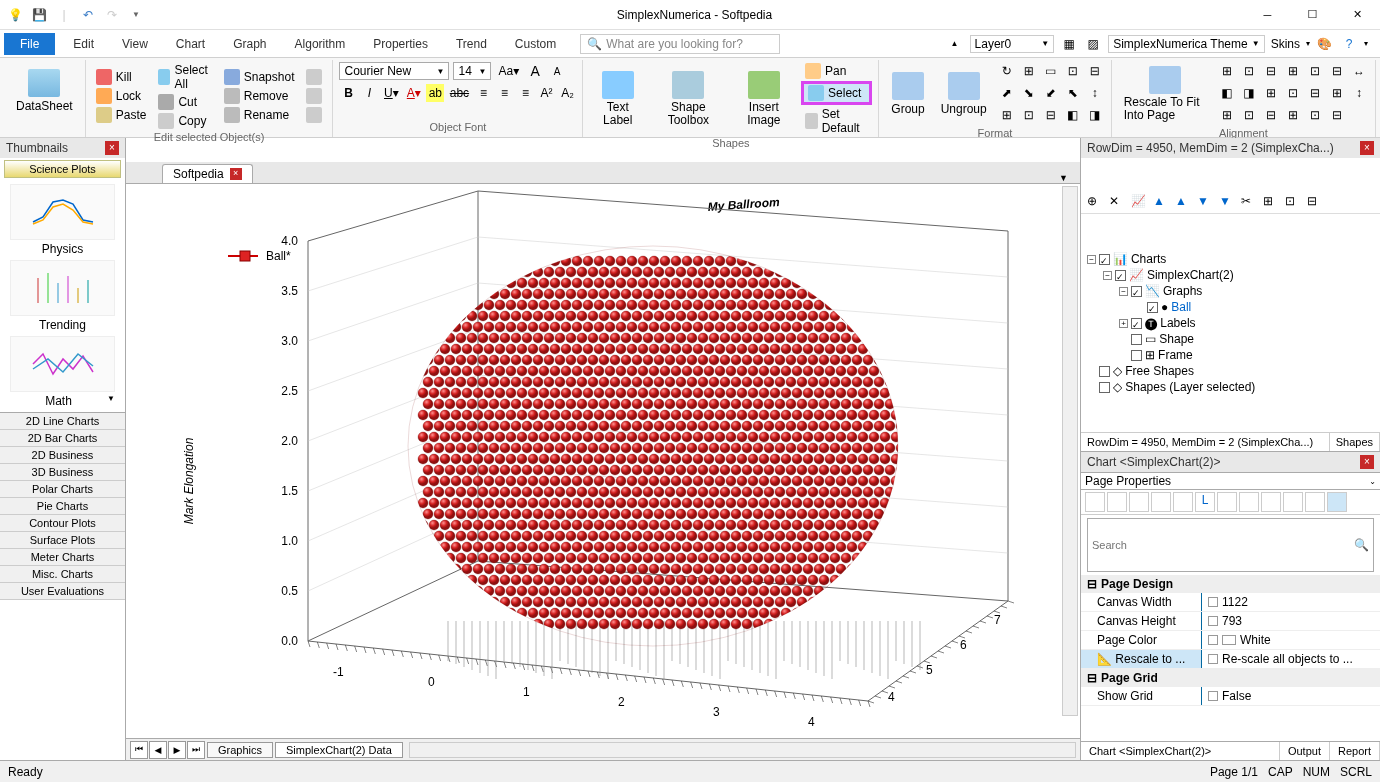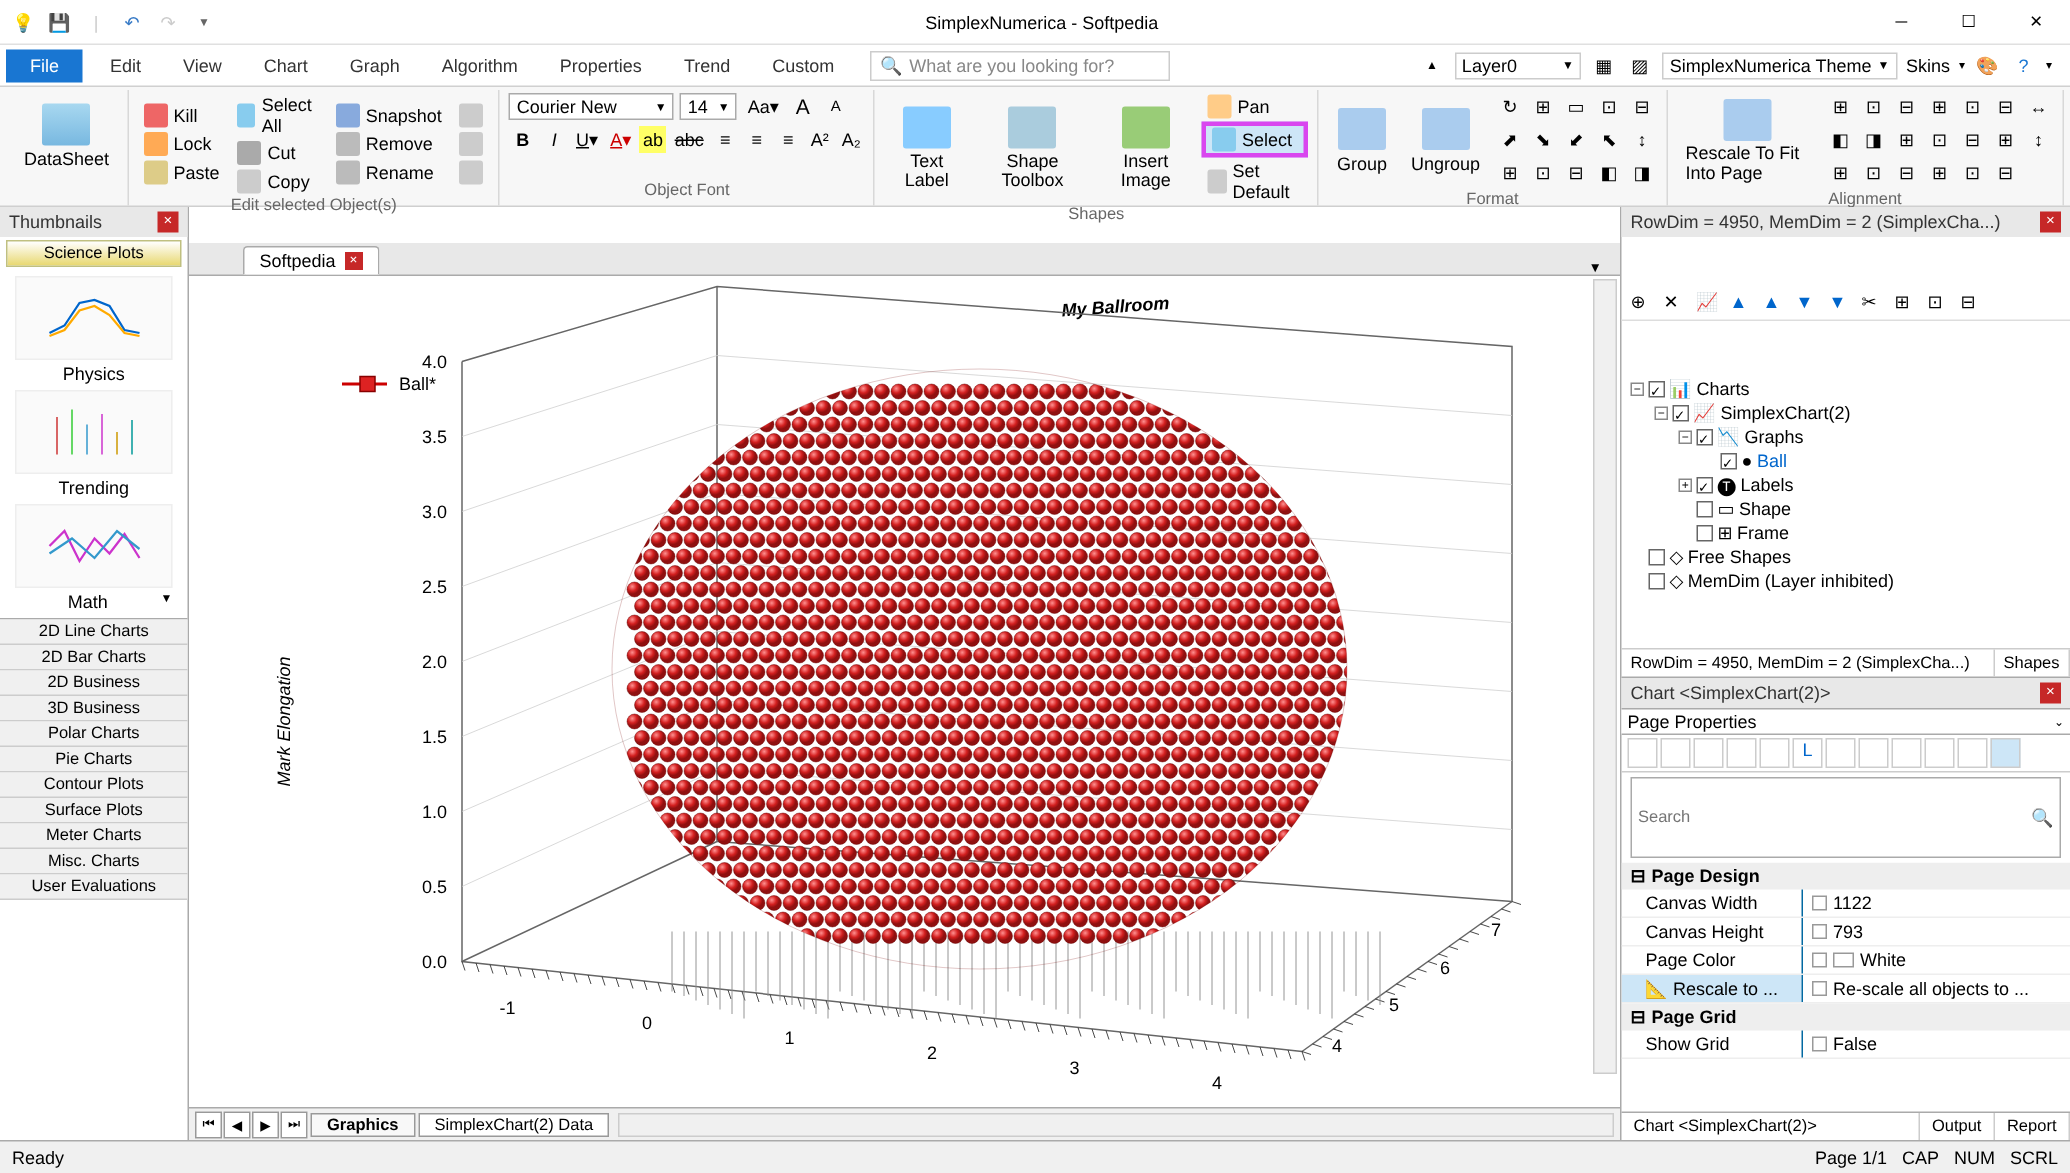--- a/index.html
+++ b/index.html
@@ -48,21 +48,21 @@
 .canvas { flex:1; display:flex; flex-direction:column; min-width:0;margin-top:24px;}
 .doctabs { height:22px; background:#e8e8e8; display:flex; align-items:flex-end; padding:0 6px; gap:0; border-bottom:1px solid #aaa;}
 .doctab { background:#fff; border:1px solid #aaa; border-bottom:none; padding:2px 10px; display:flex; align-items:center; gap:6px; font-size:11px; border-radius:3px 3px 0 0;}
 .doctab .x { background:#c62828; color:#fff; width:12px; height:12px; text-align:center; line-height:11px; font-size:9px;}
 .chartarea { flex:1; background:#fff; position:relative; overflow:hidden;}
 .chartinner { position:absolute; inset:10px 20px 10px 10px; display:flex; align-items:center; justify-content:center;}
 .bottabs { height:22px; background:#f0f0f0; border-top:1px solid #aaa; display:flex; align-items:center; padding:0 4px;}
 .bottabs .nav { display:flex; gap:1px;}
 .bottabs .nav div { width:18px; height:18px; border:1px solid #999; background:#fff; display:flex; align-items:center; justify-content:center; font-size:9px;}
 .bottabs .tab { border:1px solid #999; padding:1px 10px; background:#fff; font-size:11px; margin-left:2px;}
-.bottabs .tab.act { background:#f8f8f8; font-weight:bold;}
+.bottabs .tab.act { background:#f8f8f8; font-weight:normal;}
 .hscroll { flex:1; height:16px; background:#f0f0f0; border:1px solid #ccc; margin-left:6px;}
 
 .rightpanel { width:300px; display:flex; flex-direction:column; border-left:1px solid #aaa;}
 .treearea { flex:0 0 280px; display:flex; flex-direction:column; border-bottom:1px solid #aaa;gap:33px;}
 .toolbar2 { display:flex; gap:6px; padding:3px 6px; border-bottom:1px solid #ddd;}
 .toolbar2 span { width:16px; height:16px; display:inline-block;}
 .tree { flex:1; padding:4px 6px; font-size:11px; overflow:auto;}
 .tree .nd { display:flex; align-items:center; gap:3px; padding:1px 0;}
 .tree .cb { width:11px; height:11px; border:1px solid #666; display:inline-block;}
 .tree .cb.on::after { content:"✓"; font-size:9px; position:relative; top:-2px; left:0;}
@@ -2165,21 +2165,21 @@
       </div>
       <div class="tree">
         <div class="nd"><span class="ex">−</span><span class="cb on"></span>📊 <span>Charts</span></div>
         <div class="nd" style="padding-left:16px"><span class="ex">−</span><span class="cb on"></span>📈 <span>SimplexChart(2)</span></div>
         <div class="nd" style="padding-left:32px"><span class="ex">−</span><span class="cb on"></span>📉 <span>Graphs</span></div>
         <div class="nd" style="padding-left:48px"><span style="width:9px"></span><span class="cb on"></span>● <span style="color:#06c">Ball</span></div>
         <div class="nd" style="padding-left:32px"><span class="ex">+</span><span class="cb on"></span>🅣 <span>Labels</span></div>
         <div class="nd" style="padding-left:32px"><span style="width:9px"></span><span class="cb"></span>▭ <span>Shape</span></div>
         <div class="nd" style="padding-left:32px"><span style="width:9px"></span><span class="cb"></span>⊞ <span>Frame</span></div>
         <div class="nd" style="padding-left:0"><span style="width:9px"></span><span class="cb"></span>◇ <span>Free Shapes</span></div>
-        <div class="nd" style="padding-left:0"><span style="width:9px"></span><span class="cb"></span>◇ <span>MemDim (Layer inhibited)</span></div>
+        <div class="nd" style="padding-left:0"><span style="width:9px"></span><span class="cb"></span>◇ <span>Shapes (Layer selected)</span></div>
       </div>
       <div class="statrow">
         <div style="flex:1">RowDim = 4950, MemDim = 2 (SimplexCha...)</div>
         <div>Shapes</div>
       </div>
     </div>
     <div class="proparea">
       <div class="panelhdr">
           <span>Chart &lt;SimplexChart(2)&gt;</span>
           <span class="x">×</span>

